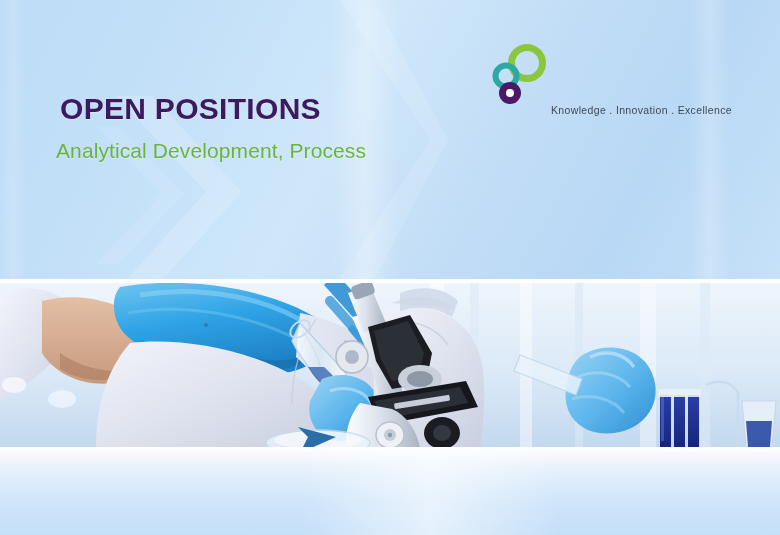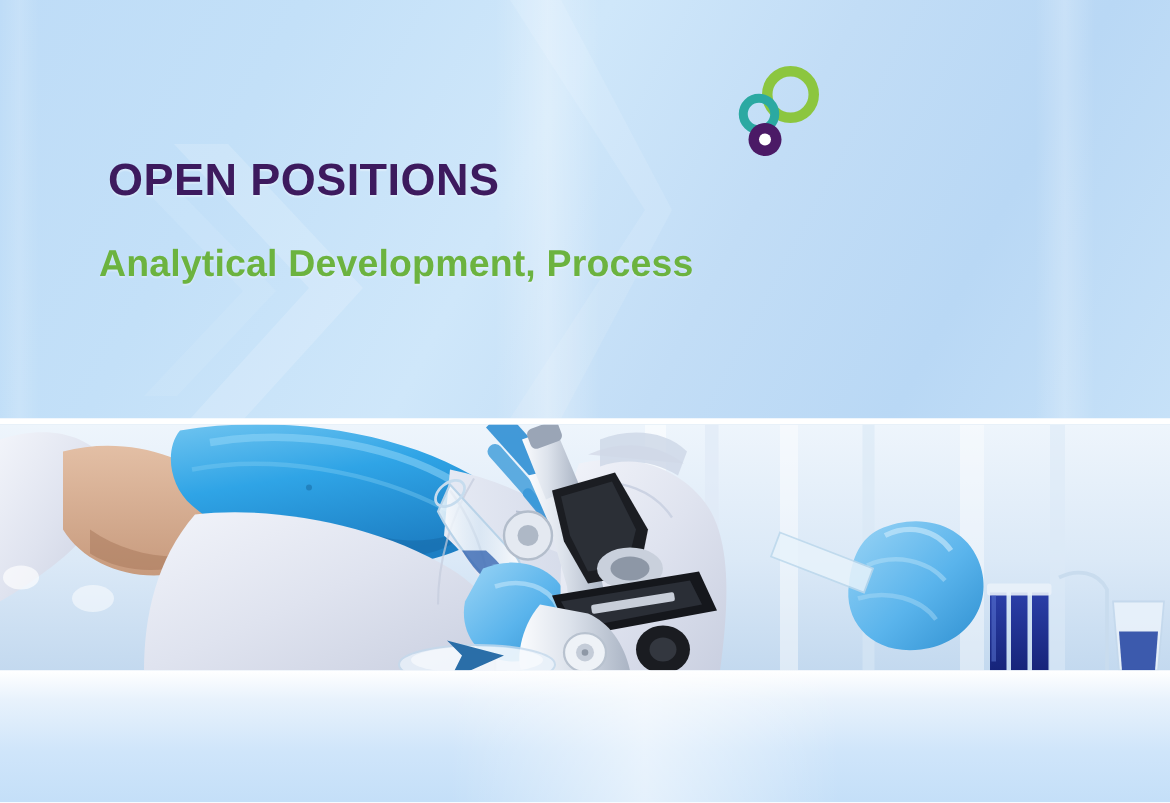--- a/index.html
+++ b/index.html
@@ -60,29 +60,29 @@
     left: 56px;
     top: 84px;
     width: 540px;
   }
   .headline {
     color: #3d1a5e;
     font-size: 30px;
     font-weight: bold;
     letter-spacing: 0.3px;
     line-height: 1.37;
-    margin: 16px;
+    margin: 4px;
     text-shadow: 0 1px 1px rgba(255,255,255,0.35);
   }
   .subhead {
     color: #6cb33f;
-    font-size: 25px;
-    font-weight: bold;
+    font-size: 21px;
+    font-weight: normal;
     line-height: 1.55;
-    margin: 6px 0 0 10px;
+    margin: 6px 0 0 0;
     letter-spacing: 0.1px;
     text-shadow: 0 1px 1px rgba(255,255,255,0.3);
   }
 
   
   .logo {
     position: absolute;
     left: 487px;
     top: 44px;
     width: 225px;
@@ -170,20 +170,21 @@
     </div>
 
     <div class="logo">
       <svg class="logo-marks" width="64" height="62" viewBox="0 0 64 62">
         <circle cx="40" cy="19" r="15.5" fill="none" stroke="#8cc63f" stroke-width="7"></circle>
         <circle cx="19" cy="32" r="10.5" fill="none" stroke="#2ba9a2" stroke-width="6"></circle>
         <circle cx="23" cy="49" r="11" fill="#4b1a66"></circle>
         <circle cx="23" cy="49" r="4" fill="#ffffff"></circle>
       </svg>
 
+      <div class="logo-tag">Knowledge . Innovation . Excellence</div>
     </div>
   </div>
 
   <div class="photo-gap"></div>
 
   <div class="photo">
     <svg width="780" height="164" viewBox="0 0 780 164">
       <defs>
         <linearGradient id="bgWall" x1="0" y1="0" x2="0" y2="1">
           <stop offset="0%" stop-color="#eef5fc"></stop>

